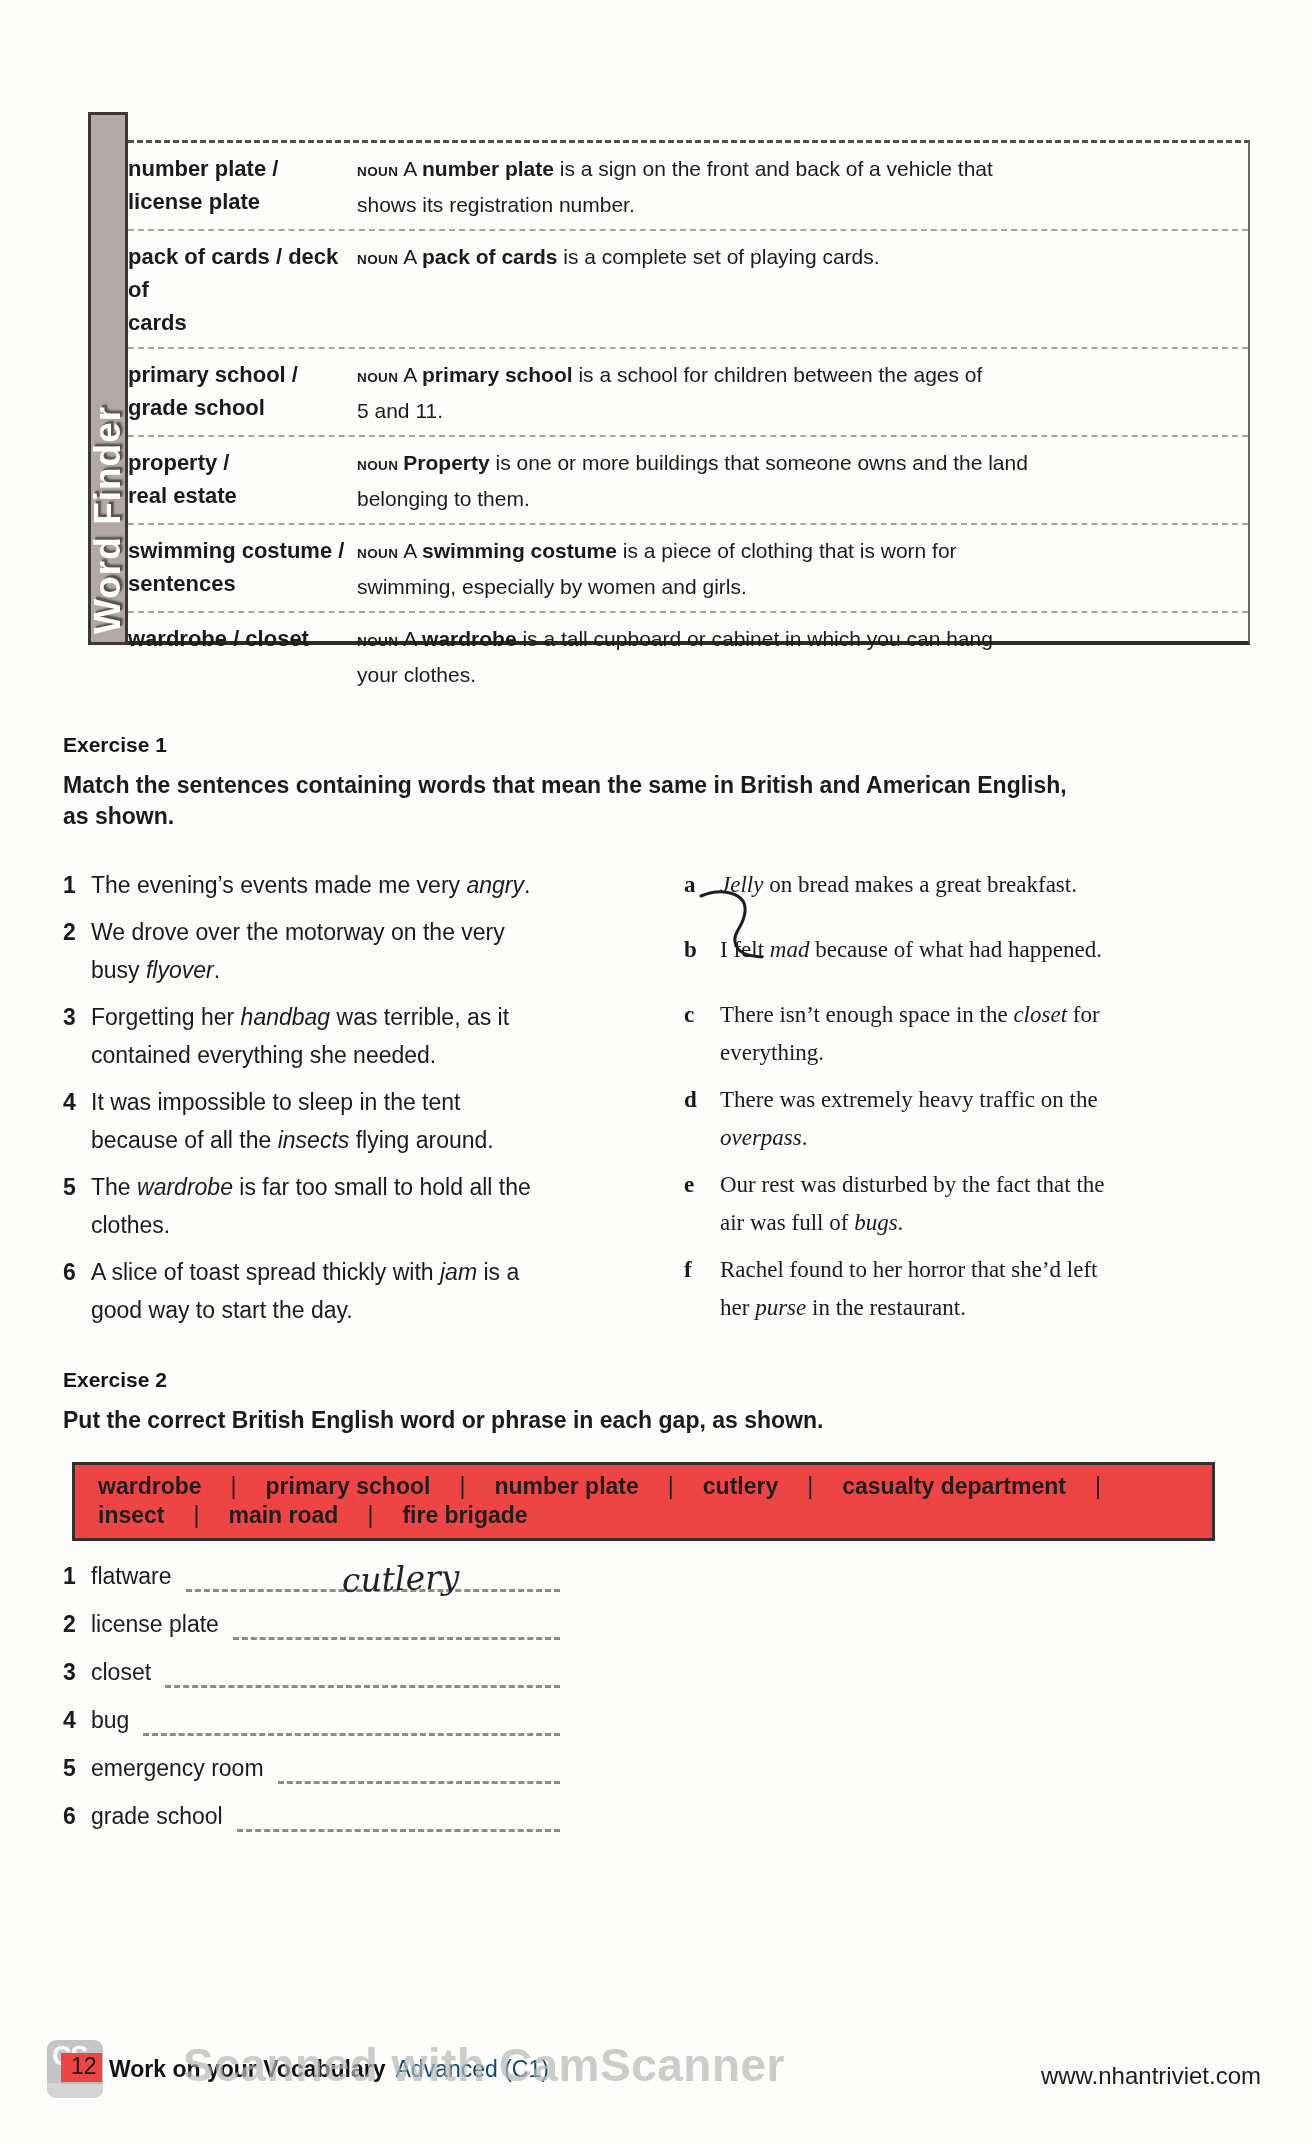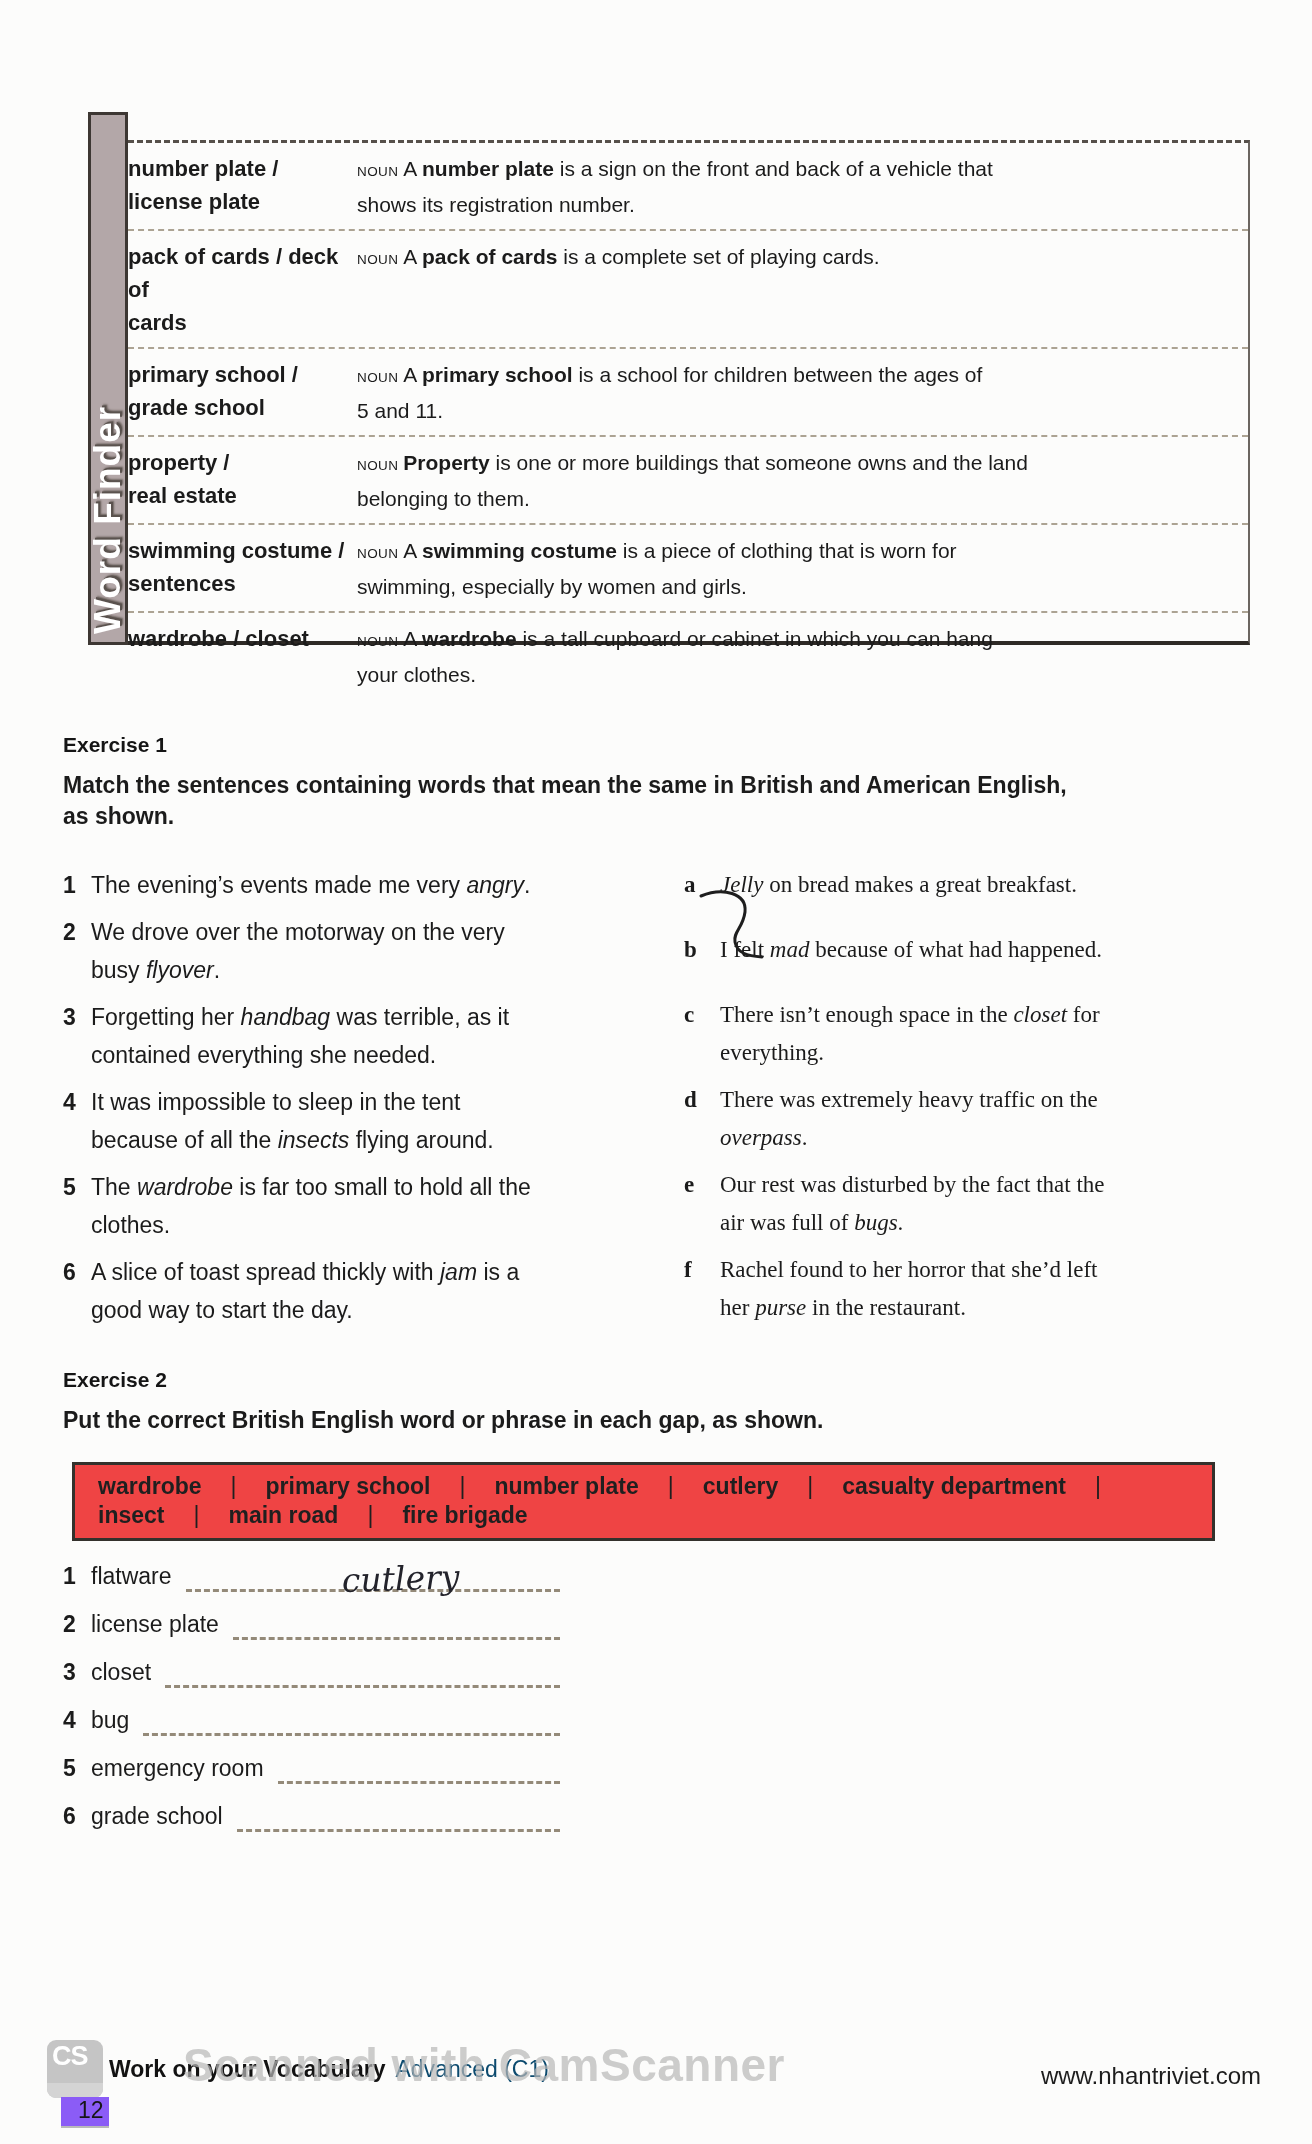--- a/index.html
+++ b/index.html
@@ -27,21 +27,21 @@
     flex:1; margin-top:28px; box-sizing:border-box;
     border-top:3px dashed #56504a; border-right:2px solid #6b6560; border-bottom:4px solid #2e2a26;
   }
   .wf-row { display:flex; padding:9px 0 8px 0; border-bottom:2px dashed #aca393; }
   .wf-row:last-child { border-bottom:none; }
   .term-cell { width:229px; flex-shrink:0; font-weight:bold; font-size:22px; line-height:33px; }
   .term-line:empty { display:none; }
   .def-cell { flex:1; font-size:21px; line-height:33px; padding-right:8px; }
   .def-line { white-space:nowrap; }
   .def-line2:empty { display:none; }
-  .noun-tag { font-size:13.5px; font-weight:400; letter-spacing:0.4px; margin-right:5px; }
+  .noun-tag { font-size:13.5px; font-weight:700; letter-spacing:0.4px; margin-right:5px; }
   .headword { font-weight:bold; }
 
   
   .ex-title { margin:0; font-size:21px; font-weight:bold; color:#151515; }
   .ex-instr { margin-top:13px; font-size:23px; font-weight:bold; line-height:31px; }
 
   
   .ex1 { position:absolute; left:63px; top:733px; width:1190px; }
   .match-cols { display:flex; margin-top:34px; }
   .col-left { width:605px; flex-shrink:0; }
@@ -74,21 +74,21 @@
     font-family:"DejaVu Serif", serif; font-style:italic; font-size:33px; color:#23232b;
     transform:rotate(-2deg); white-space:nowrap;
   }
   .g-answer:empty { display:none; }
 
   
   .footer { position:absolute; left:47px; top:2038px; width:1220px; height:80px; }
   .cs-icon { position:absolute; left:0; top:2px; width:56px; height:58px; background:#c5c5c5; border-radius:9px; }
   .cs-icon::after { content:""; position:absolute; left:0; right:0; bottom:0; height:15px; background:#d4d4d4; border-radius:0 0 9px 9px; }
   .cs-label { color:#ffffff; font-weight:bold; font-size:27px; letter-spacing:-1px; padding:1px 0 0 5px; display:block; }
-  .page-num { position:absolute; left:14px; top:15px; background:#8b5cf6; padding:0 5px 2px 17px; font-size:23px; color:#161616; border-bottom:2px solid #b9b9b9;margin-top:44px; }
+  .page-num { position:absolute; left:14px; top:15px; background:#ef4444; padding:0 5px 2px 10px; font-size:23px; color:#161616; border-bottom:2px solid #b9b9b9; }
   .book-title { position:absolute; left:62px; top:18px; font-size:23px; font-weight:bold; color:#121212; white-space:nowrap; }
   .book-subtitle { font-weight:400; color:#0c4a6e; margin-left:10px; }
   .scan-watermark {
     position:absolute; left:136px; top:0px; font-size:46px; font-weight:600;
     color:#b8b8b8; opacity:0.7; white-space:nowrap; letter-spacing:0.5px;
   }
   .website { position:absolute; right:6px; top:24px; font-size:24px; color:#1d1d1d; }
 </style>
 </head>
 <body>

